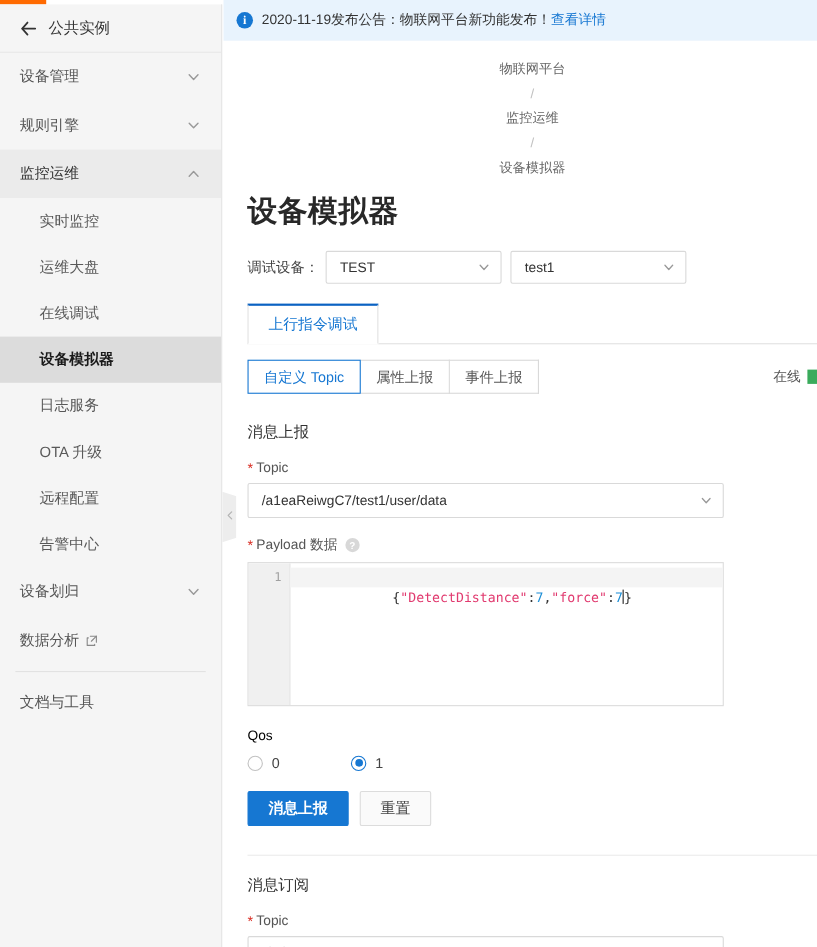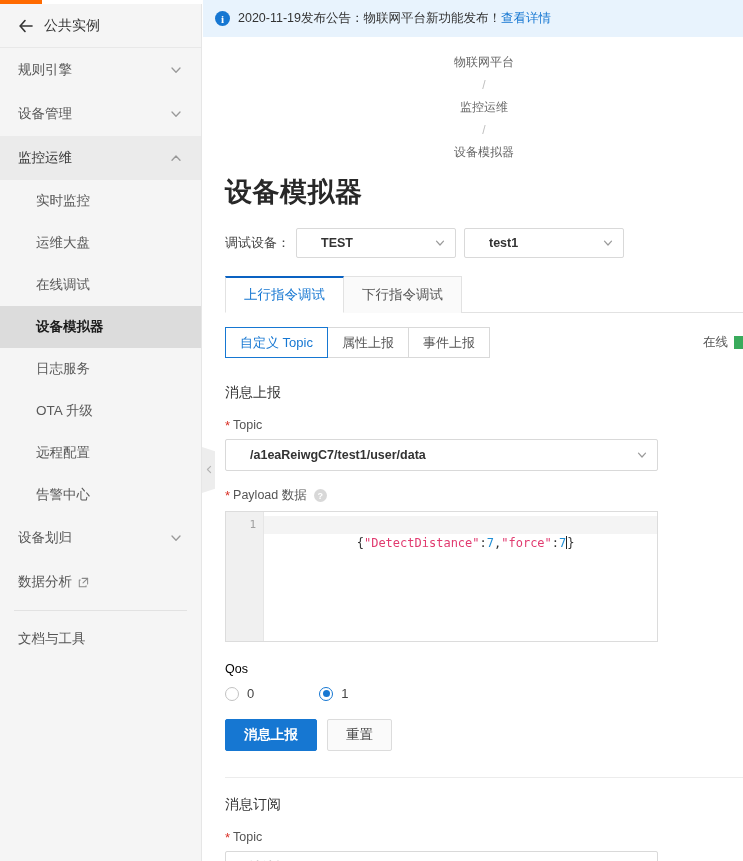--- a/index.html
+++ b/index.html
@@ -141,25 +141,24 @@
   }
   .device-row .lbl { font-size: 13px; color: #444; margin-right: 6px; }
 
   .select {
     position: relative;
     height: 30px;
     border: 1px solid #d9d9d9;
     background: #fff;
     border-radius: 2px;
     display: flex; align-items: center;
-    padding: 0 26px 0 24px;
+    padding: 0 26px 0 12px;
     font-size: 12.5px;
     color: #333;
     cursor: pointer;
-    font-weight: bold;
   }
   .select.placeholder { color: #b0b0b0; }
   .select .chev {
     position: absolute; right: 9px; top: 50%; transform: translateY(-50%);
     width: 12px; height: 12px; color: #999;
     display: flex; align-items: center; justify-content: center;
   }
   .sel-dev1 { width: 160px; }
   .sel-dev2 { width: 160px; margin-left: 8px; }
 
@@ -327,30 +326,30 @@
       <span class="back-arrow">
         <svg viewBox="0 0 16 16" width="16" height="16" aria-hidden="true">
           <path d="M7 2.5 L2.2 8 L7 13.5" fill="none" stroke="currentColor" stroke-width="1.6" stroke-linecap="round" stroke-linejoin="round"></path>
           <path d="M2.4 8 H14" fill="none" stroke="currentColor" stroke-width="1.6" stroke-linecap="round"></path>
         </svg>
       </span>
       <span class="instance-name">公共实例</span>
     </div>
 
     <div class="nav-group">
-      <span class="label">规则引擎</span>
+      <span class="label">设备管理</span>
       <span class="caret">
         <svg viewBox="0 0 14 14" width="14" height="14">
             <path d="M3 5 L7 9.2 L11 5" fill="none" stroke="currentColor" stroke-width="1.3" stroke-linecap="round" stroke-linejoin="round"></path>
           </svg>
       </span>
     </div>
 
     <div class="nav-group">
-      <span class="label">设备管理</span>
+      <span class="label">规则引擎</span>
       <span class="caret">
         <svg viewBox="0 0 14 14" width="14" height="14">
             <path d="M3 5 L7 9.2 L11 5" fill="none" stroke="currentColor" stroke-width="1.3" stroke-linecap="round" stroke-linejoin="round"></path>
           </svg>
       </span>
     </div>
 
     <div class="nav-group active">
       <span class="label">监控运维</span>
       <span class="caret">
@@ -459,23 +458,20 @@
                 <path d="M2.5 4.2 L6 8 L9.5 4.2" fill="none" stroke="currentColor" stroke-width="1.2" stroke-linecap="round" stroke-linejoin="round"></path>
               </svg>
           </span>
         </div>
       </div>
 
       <div class="tabs">
         <div class="tab active">
           <span>上行指令调试</span>
         </div>
-        <div class="tab">
-          <span>下行指令调试</span>
-        </div>
       </div>
 
       <div class="btn-group">
         <div class="bg-btn active">
           <span>自定义 Topic</span>
         </div>
         <div class="bg-btn">
           <span>属性上报</span>
         </div>
         <div class="bg-btn">

